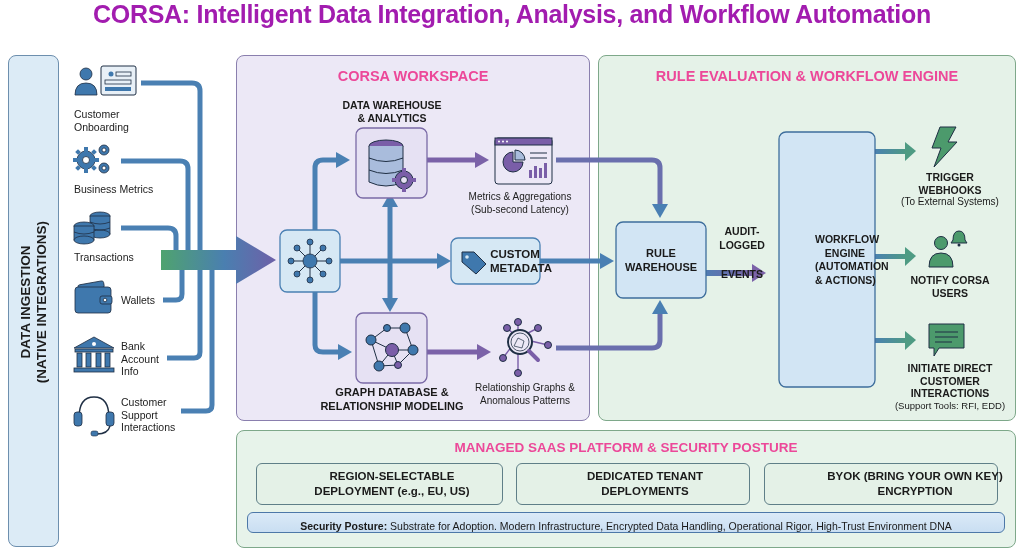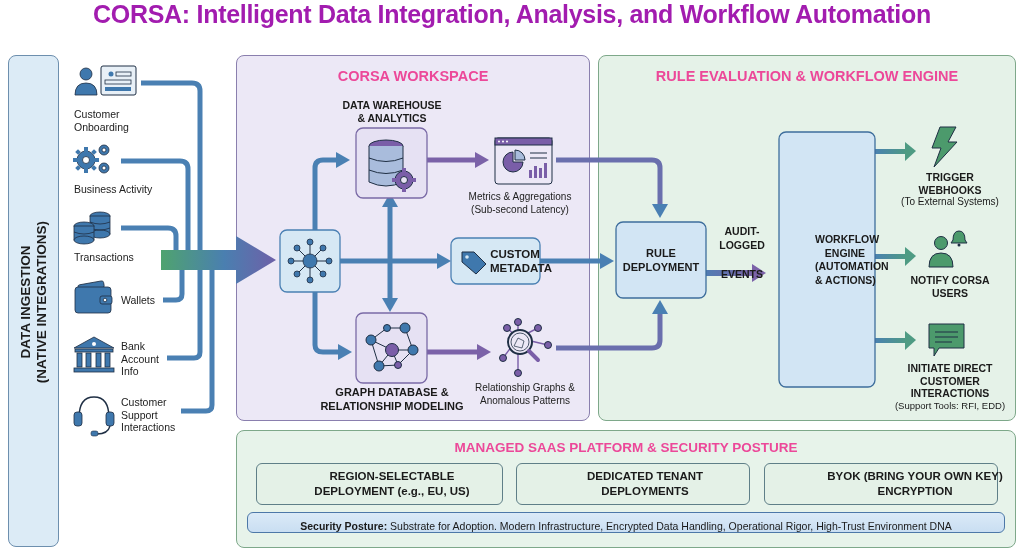--- a/index.html
+++ b/index.html
@@ -321,21 +321,21 @@
     <circle cx="785" cy="476" r="7" fill="#4c9a6c"></circle>
     <circle cx="787" cy="474" r="1.8" fill="#e4f1e7"></circle>
     <path d="M781 482 L771 496 L774 498 L776 495 L778 497 L781 492 L785 485 Z" fill="#4c9a6c"></path>
   </g>
 </svg>
 
 <div class="src-label" style="left:74px; top:108px;">
   <div>Customer</div>
   <div>Onboarding</div>
 </div>
-<div class="src-label" style="left:74px; top:183px;">Business Activity</div>
+<div class="src-label" style="left:74px; top:183px;">Business Metrics</div>
 <div class="src-label" style="left:74px; top:251px;">Transactions</div>
 <div class="src-label" style="left:121px; top:294px;">Wallets</div>
 <div class="src-label" style="left:121px; top:340px;">
   <div>Bank</div>
   <div>Account</div>
   <div>Info</div>
 </div>
 <div class="src-label" style="left:121px; top:396px;">
   <div>Customer</div>
   <div>Support</div>
@@ -360,21 +360,21 @@
   <div>RELATIONSHIP MODELING</div>
 </div>
 <div class="small-lbl" style="left:465px; top:382px; width:120px;">
   <div>Relationship Graphs &amp;</div>
   <div>Anomalous Patterns</div>
 </div>
 
 <div class="panel-title" style="left:598px; top:68px; width:418px;">RULE EVALUATION &amp; WORKFLOW ENGINE</div>
 <div class="bold-lbl" style="left:616px; top:247px; width:90px; font-size:11px; line-height:13.5px;">
   <div>RULE</div>
-  <div>DEPLOYMENT</div>
+  <div>WAREHOUSE</div>
 </div>
 <div class="bold-lbl" style="left:712px; top:224px; width:60px; font-size:10.5px; line-height:14px;">
   <div>AUDIT-</div>
   <div>LOGGED</div>
 </div>
 <div class="bold-lbl" style="left:712px; top:268px; width:60px; font-size:10.5px;">EVENTS</div>
 <div class="bold-lbl" style="left:779px; top:233px; width:96px; font-size:10.5px; line-height:13.5px;padding-left:36px;">
   <div>WORKFLOW</div>
   <div>ENGINE</div>
   <div>(AUTOMATION</div>

